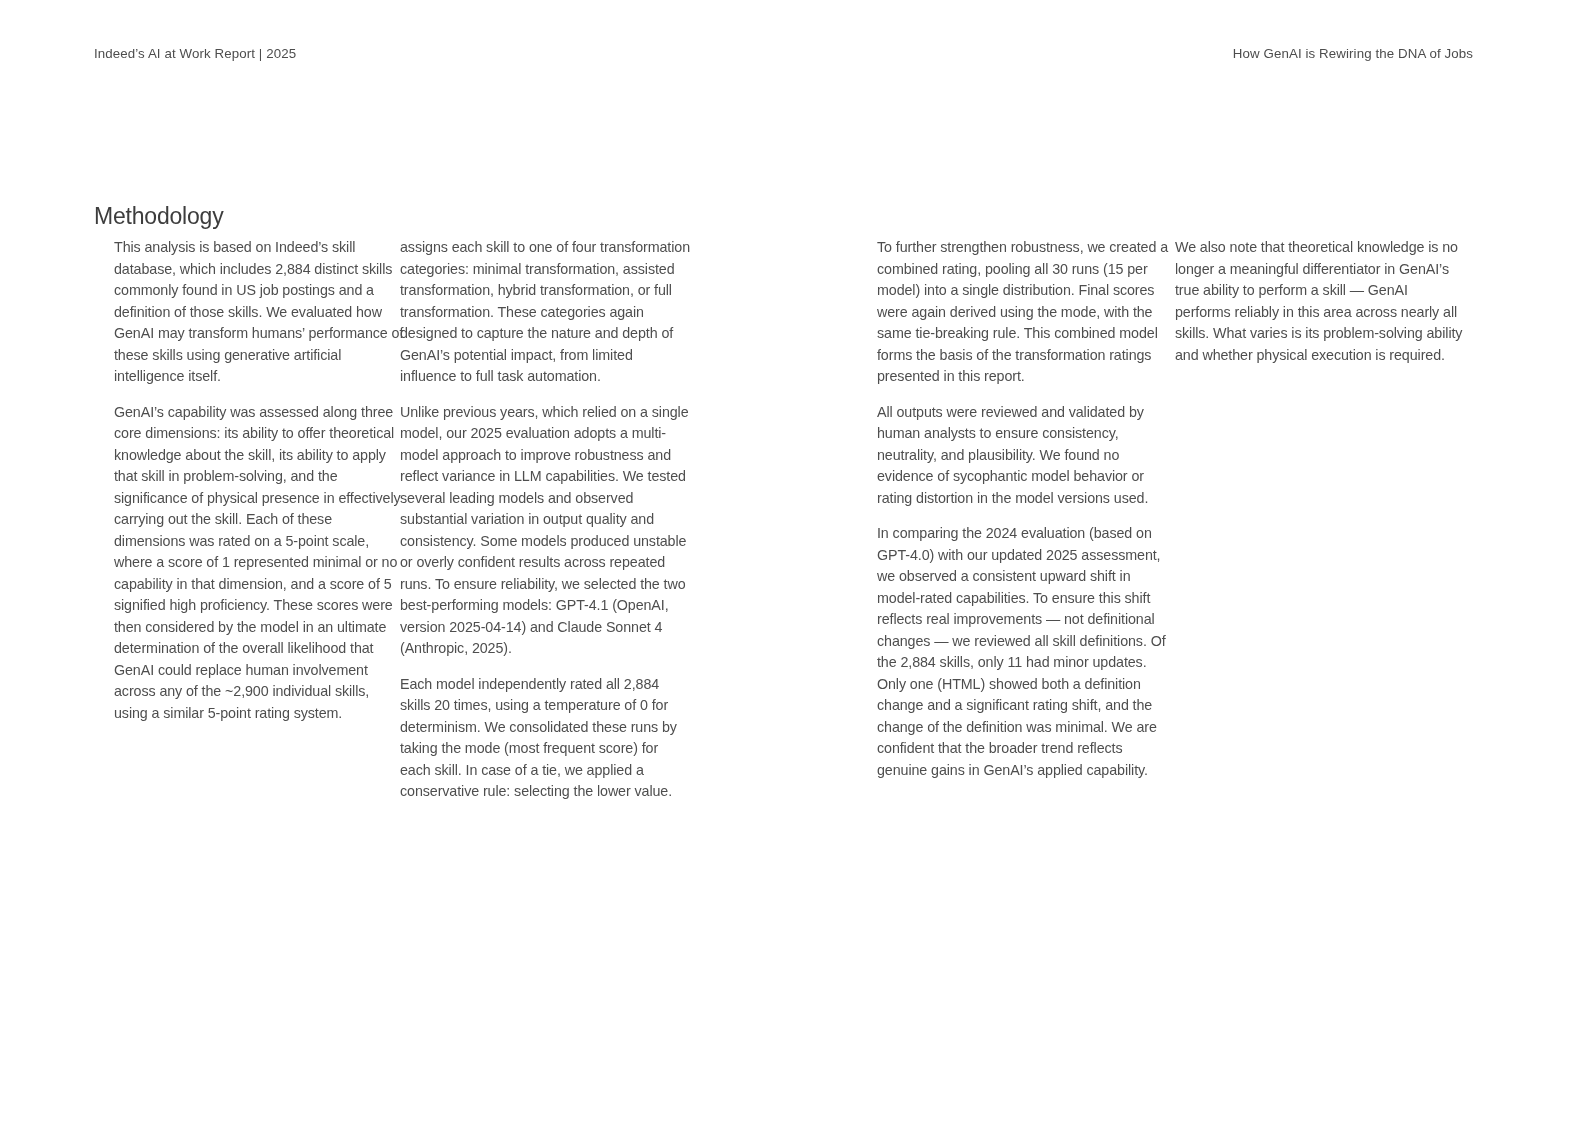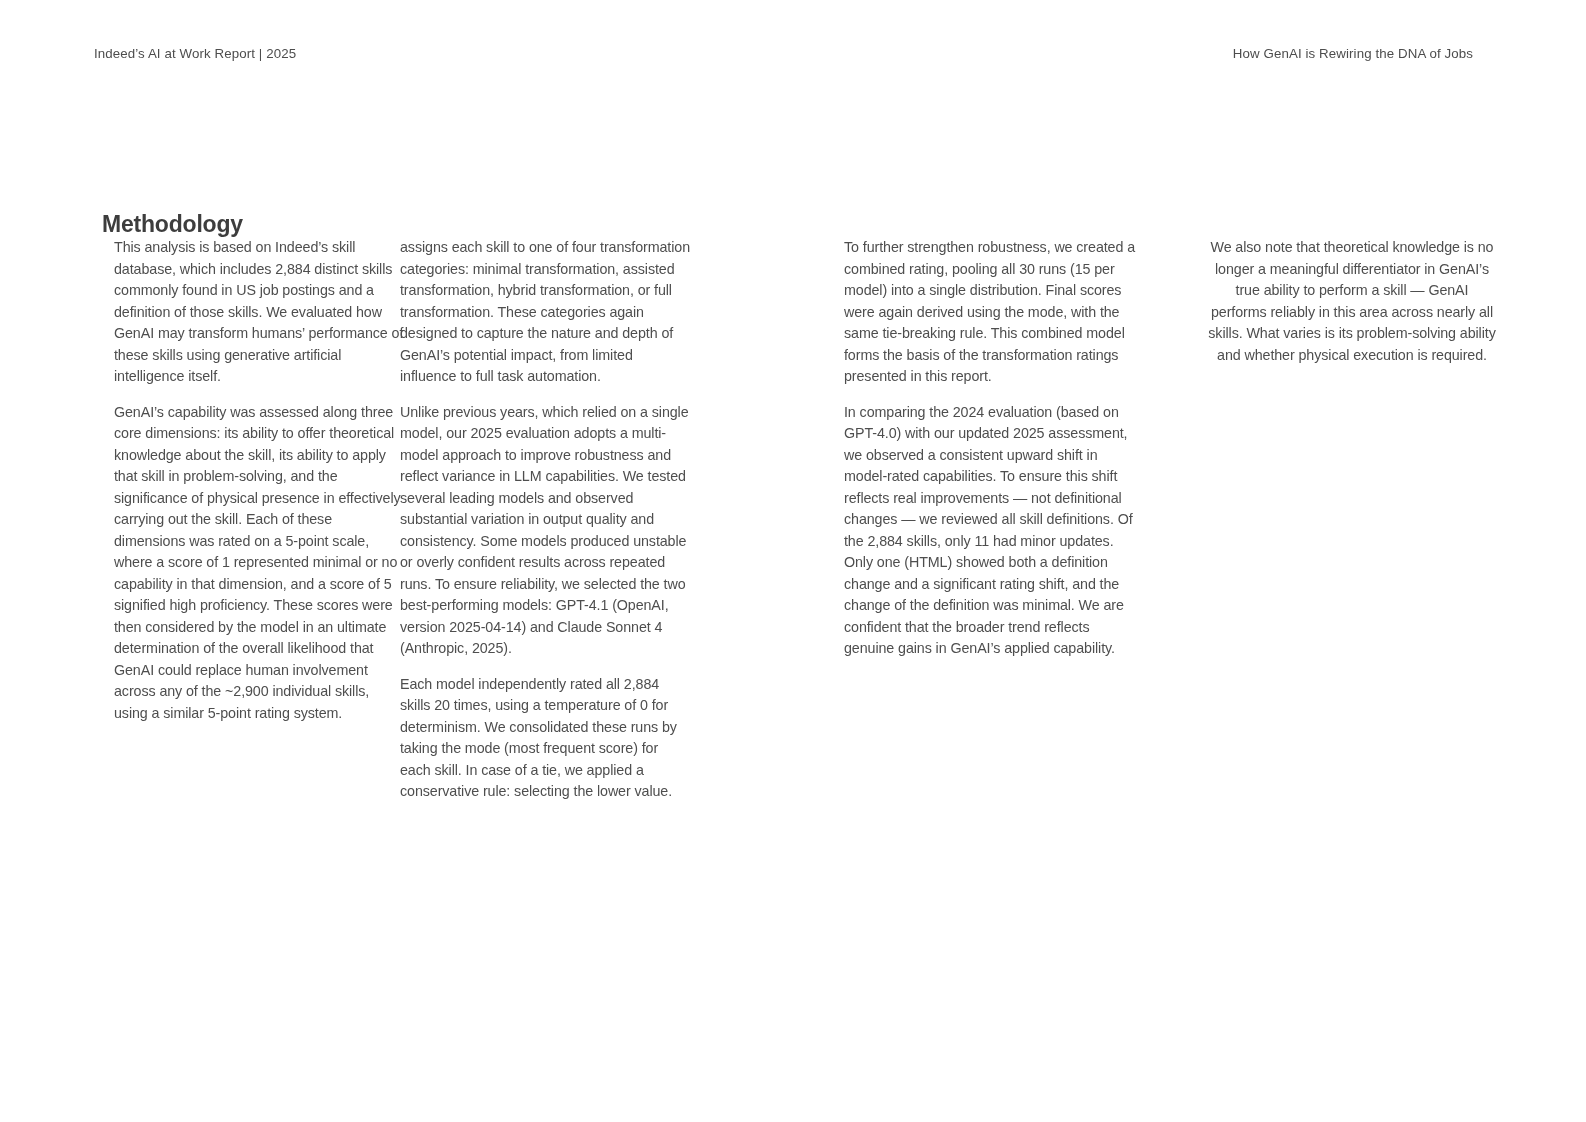--- a/index.html
+++ b/index.html
@@ -24,35 +24,35 @@
     justify-content: space-between;
     align-items: flex-start;
     font-size: 13.3px;
     color: #4d4d4d;
     letter-spacing: 0.1px;
   }
   .page-title {
     position: absolute;
     left: 94px;
     top: 203px;
-    margin: 8px;
+    margin: 0;
     font-size: 23px;
-    font-weight: 700;
+    font-weight: 400;
     color: #3d3d3d;
     letter-spacing: -0.2px;
   }
   .text-column {
     position: absolute;
     top: 237px;
     width: 292px;
   }
   .col-1 { left: 94px; margin-left: 20px; }
   .col-2 { left: 400px; }
-  .col-3 { left: 844px; }
-  .col-4 { left: 1206px; text-align: center; }
+  .col-3 { left: 877px; }
+  .col-4 { left: 1175px; }
   .text-column p {
     margin: 0 0 14px 0;
     font-size: 14.3px;
     line-height: 21.5px;
     color: #4e4e4e;
     letter-spacing: -0.1px;
   }
   .page-number {
     position: absolute;
     top: 1030px;
@@ -79,20 +79,21 @@
   </div>
 
   <div class="text-column col-2">
     <p>assigns each skill to one of four transformation categories: minimal transformation, assisted transformation, hybrid transformation, or full transformation. These categories again designed to capture the nature and depth of GenAI’s potential impact, from limited influence to full task automation.</p>
     <p>Unlike previous years, which relied on a single model, our 2025 evaluation adopts a multi-model approach to improve robustness and reflect variance in LLM capabilities. We tested several leading models and observed substantial variation in output quality and consistency. Some models produced unstable or overly confident results across repeated runs. To ensure reliability, we selected the two best-performing models: GPT-4.1 (OpenAI, version 2025-04-14) and Claude Sonnet 4 (Anthropic, 2025).</p>
     <p>Each model independently rated all 2,884 skills 20 times, using a temperature of 0 for determinism. We consolidated these runs by taking the mode (most frequent score) for each skill. In case of a tie, we applied a conservative rule: selecting the lower value.</p>
   </div>
 
   <div class="text-column col-3">
     <p>To further strengthen robustness, we created a combined rating, pooling all 30 runs (15 per model) into a single distribution. Final scores were again derived using the mode, with the same tie-breaking rule. This combined model forms the basis of the transformation ratings presented in this report.</p>
+    <p>All outputs were reviewed and validated by human analysts to ensure consistency, neutrality, and plausibility. We found no evidence of sycophantic model behavior or rating distortion in the model versions used.</p>
     <p>In comparing the 2024 evaluation (based on GPT-4.0) with our updated 2025 assessment, we observed a consistent upward shift in model-rated capabilities. To ensure this shift reflects real improvements — not definitional changes — we reviewed all skill definitions. Of the 2,884 skills, only 11 had minor updates. Only one (HTML) showed both a definition change and a significant rating shift, and the change of the definition was minimal. We are confident that the broader trend reflects genuine gains in GenAI’s applied capability.</p>
   </div>
 
   <div class="text-column col-4">
     <p>We also note that theoretical knowledge is no longer a meaningful differentiator in GenAI’s true ability to perform a skill — GenAI performs reliably in this area across nearly all skills. What varies is its problem-solving ability and whether physical execution is required.</p>
   </div>
 
   <div class="page-number">12</div>
 
 </div>

